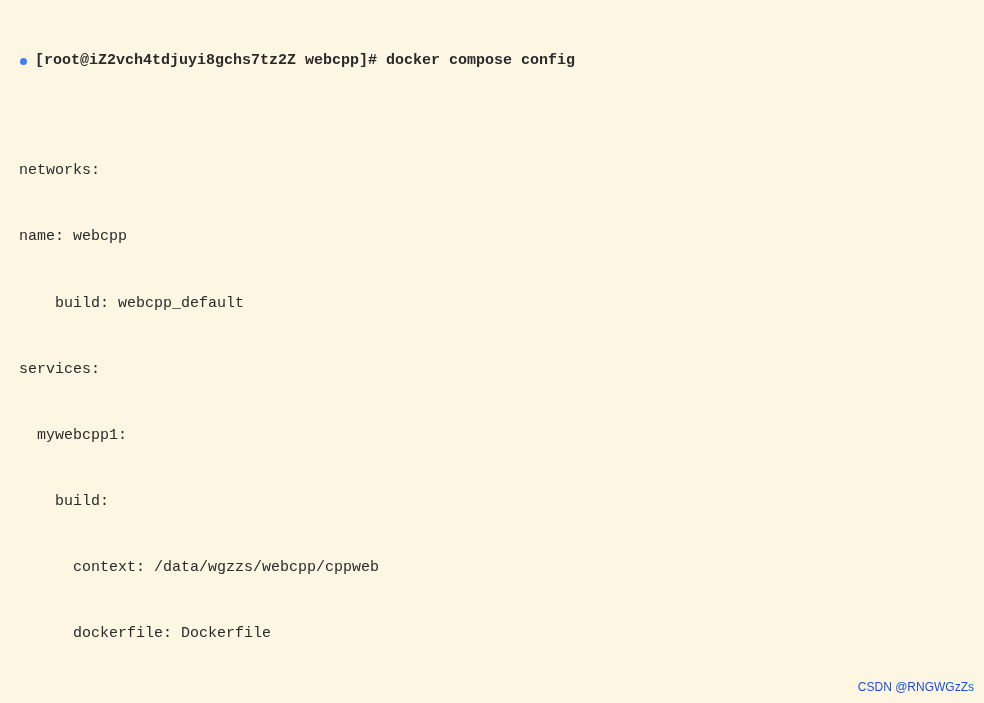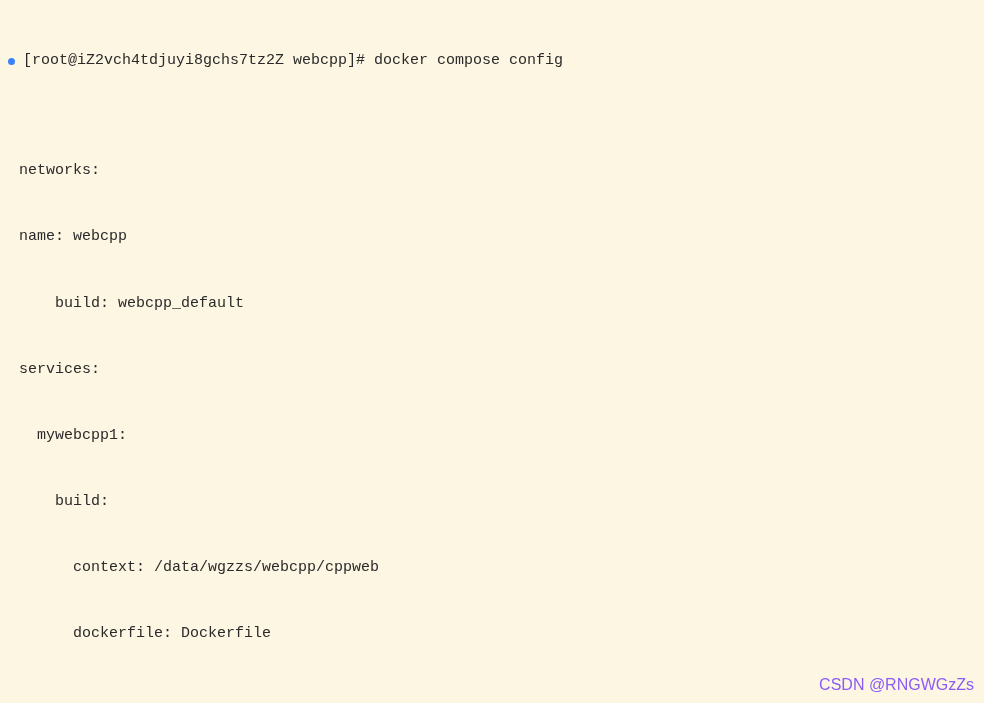--- a/index.html
+++ b/index.html
@@ -18,40 +18,41 @@
       height: 703px;
       overflow: hidden;
       position: relative;
     }
     .terminal {
       white-space: pre;
     }
     .first-line {
       display: flex;
       align-items: center;
-      padding-left: 8px;
+      padding-left: 20px;
+      font-weight: bold;
     }
     .bullet {
       width: 7px;
       height: 7px;
       background-color: #3b82f6;
       border-radius: 50%;
       display: inline-block;
       margin-right: 8px;
       flex-shrink: 0;
     }
     .content {
       padding-left: 19px;
     }
     .watermark {
       position: absolute;
       bottom: 6px;
       right: 10px;
-      color: #8b5cf6;
-      font-size: 16px;
+      color: #1d4ed8;
+      font-size: 12px;
       font-family: Arial, sans-serif;
     }
   </style>
 </head>
 <body>
 
 <div class="terminal">
   <div class="first-line">
     <span class="bullet"></span>
     <span>[root@iZ2vch4tdjuyi8gchs7tz2Z webcpp]# docker compose config</span>

